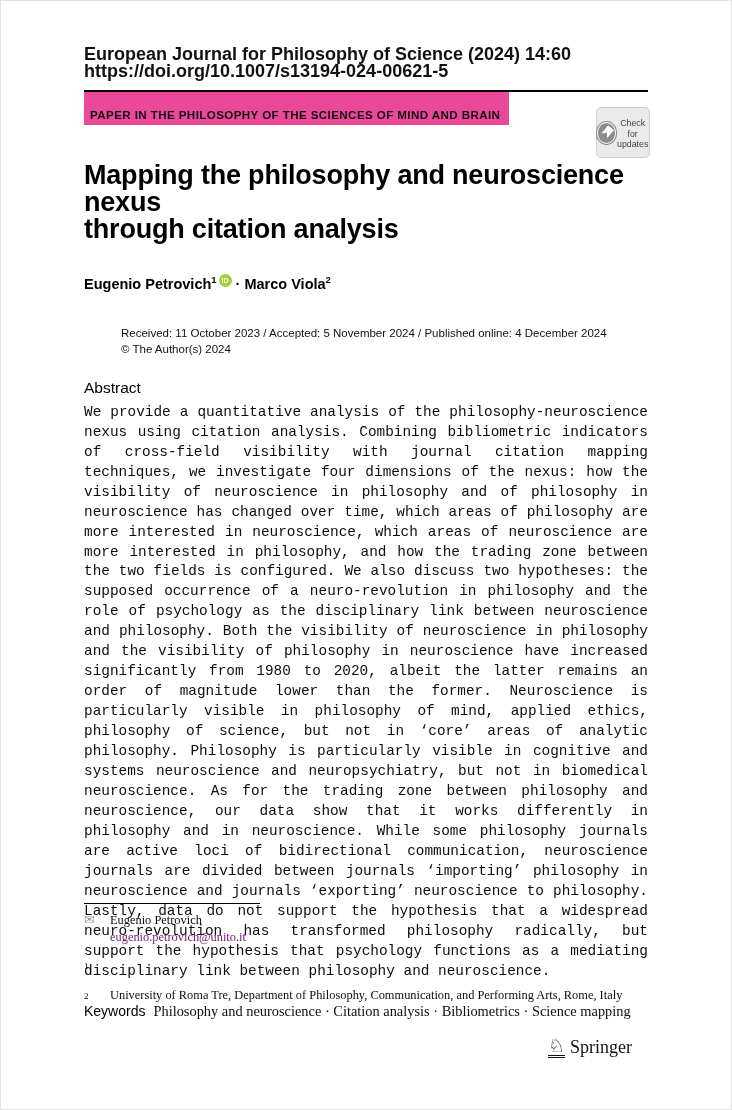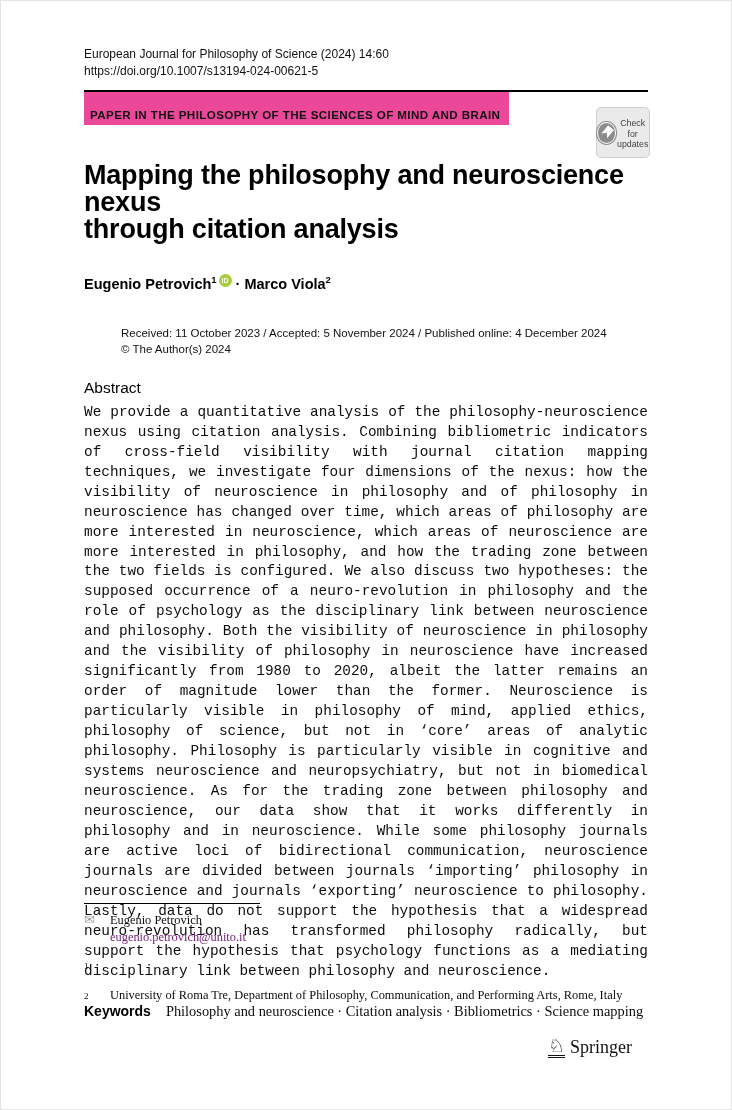--- a/index.html
+++ b/index.html
@@ -11,21 +11,21 @@
     margin: 0 auto;
     background: #ffffff;
     box-shadow: inset 0 0 0 1px #e3e3e3;
     font-family: "Liberation Sans", sans-serif;
     color: #1a1a1a;
     overflow: hidden;
   }
   .content { padding: 46px 84px 0 84px; }
 
   
-  .journal-head { font-size: 12px; line-height: 17px; color: #111; }
+  .journal-head { font-size: 18px; line-height: 17px; color: #111; font-weight: bold; }
   .banner-wrap { margin-top: 10px; border-top: 2.5px solid #000; }
   .banner {
     display: inline-block;
     background: #ec4899;
     color: #111;
     font-weight: bold;
     font-size: 11.6px;
     letter-spacing: 0.4px;
     padding: 16px 9px 4px 6px;
     margin-top: 0px;
@@ -104,24 +104,24 @@
   
   .keywords {
     margin-top: 20px;
     font-family: "Liberation Serif", serif;
     font-size: 14.4px;
     line-height: 20px;
     color: #0d0d0d;
   }
   .keywords .kw-head {
     font-family: "Liberation Sans", sans-serif;
-    font-weight: bold;
+    font-weight: normal;
     font-size: 14px;
     color: #000;
-    margin-right: 15px;
+    margin-right: 8px;
   }
 
   
   .footnotes {
     position: absolute;
     left: 84px;
     right: 84px;
     top: 903px;
     font-family: "Liberation Serif", serif;
     font-size: 12.4px;

